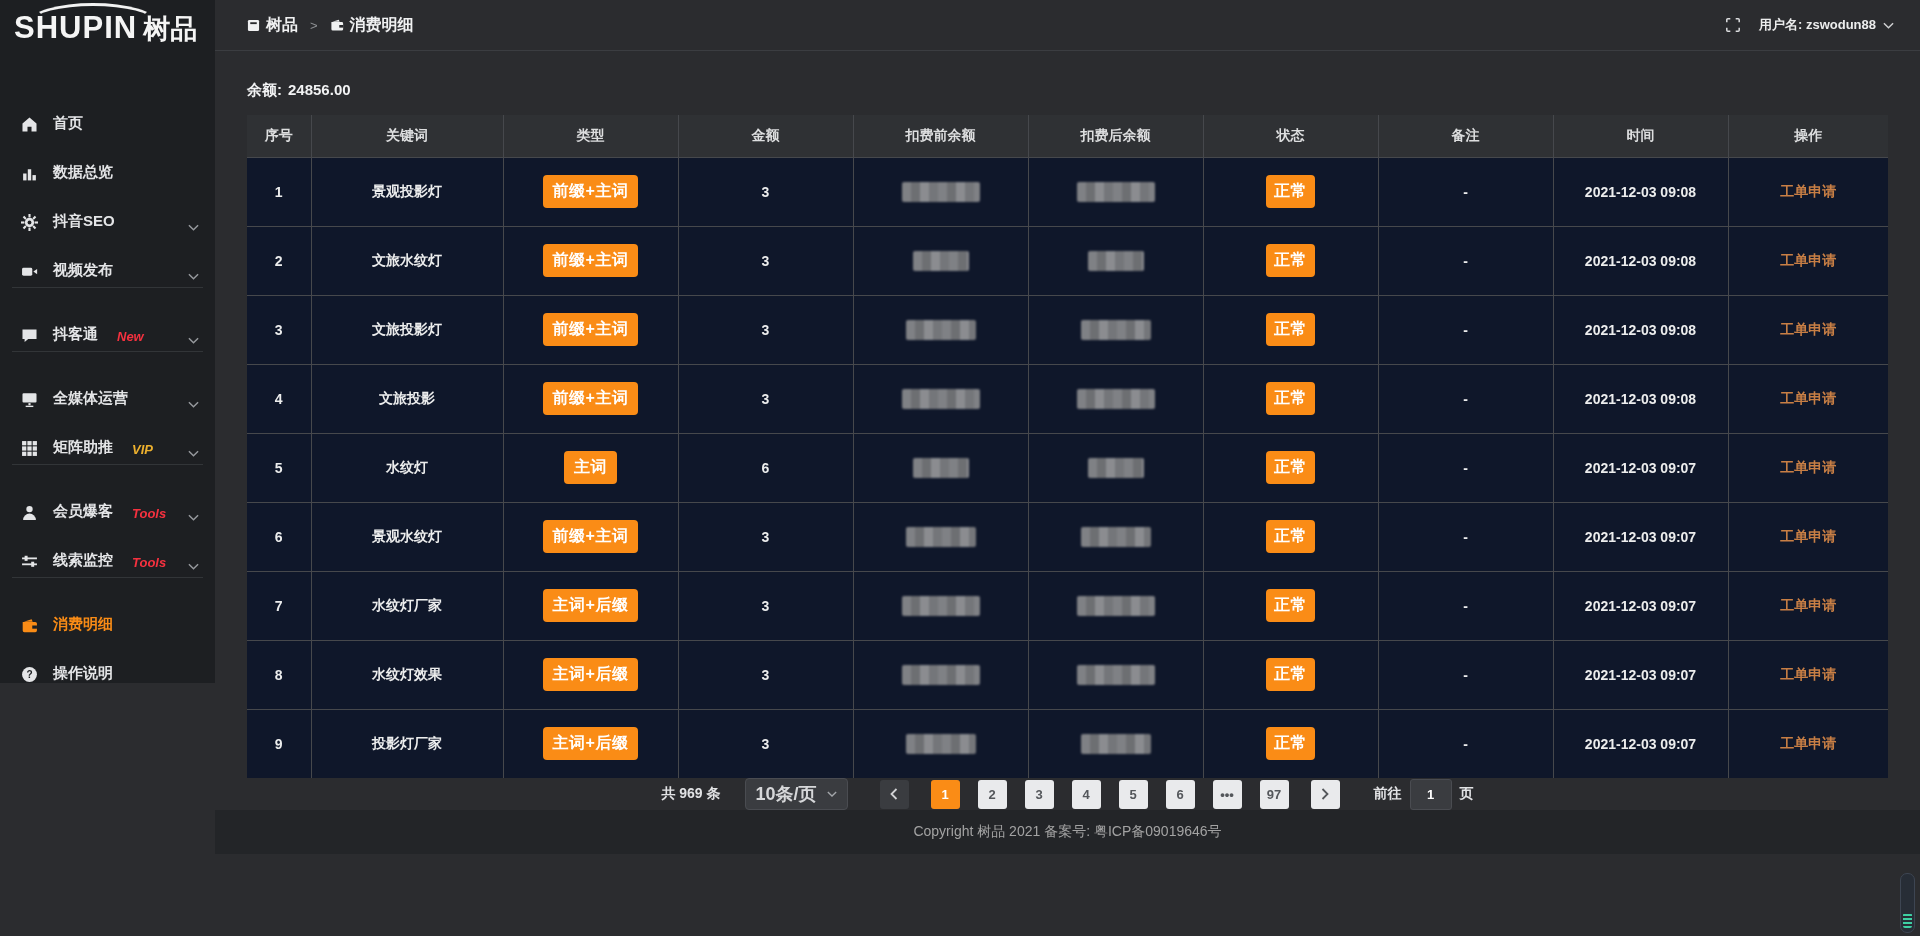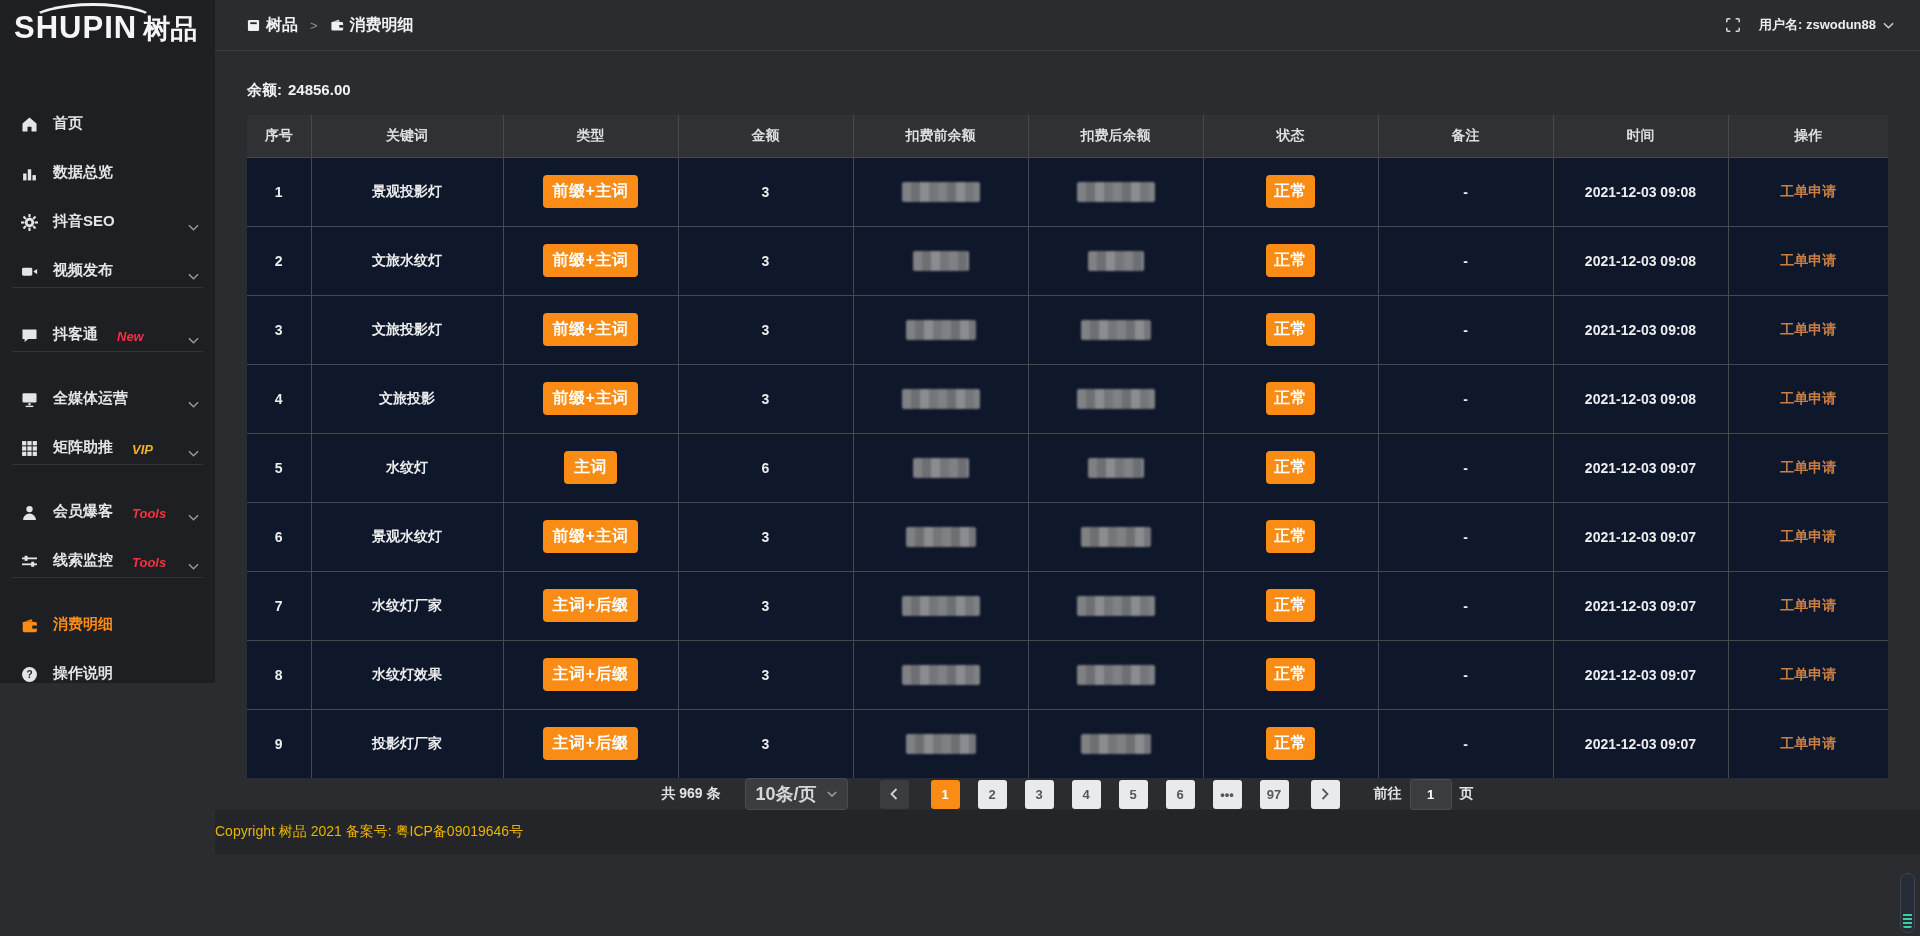--- a/index.html
+++ b/index.html
@@ -70,22 +70,22 @@
     display:flex;align-items:center;justify-content:center;font-size:13px;font-weight:700;cursor:pointer;box-sizing:border-box;}
   .pg-btn.nav{color:#54575b;}
   .pg-btn.prev{background:#3a3c40;color:#d2d3d5;margin-right:4px;}
   .pg-btn.next{margin-left:4px;}
   .pg-btn.active{background:#fa8c16;color:#fff;cursor:default;}
   .pg-goto{display:flex;align-items:center;gap:8px;margin-left:16px;}
   .pg-goto input{width:36px;height:27px;background:#3a3c40;border:1px solid #4a4c51;border-radius:3px;
     color:#fff;text-align:center;font-size:13px;font-weight:700;font-family:inherit;}
 
   
-  .footer{height:44px;flex-shrink:0;background:#232528;display:flex;align-items:center;
-    font-size:14px;color:#eab308;}
+  .footer{height:44px;flex-shrink:0;background:#232528;display:flex;align-items:center;justify-content:center;
+    font-size:14px;color:#a3a3a3;}
   .scroll-widget{position:absolute;right:5px;bottom:3px;width:13px;height:58px;background:#272d36;
     border:1px solid #3d4池552;border:1px solid #3d4552;border-radius:7px;}
   .scroll-widget::after{content:"";position:absolute;left:2px;right:2px;bottom:4px;height:15px;border-radius:2px;
     background:repeating-linear-gradient(0deg,#3ecfa3 0 2px,#272d36 2px 4px);}
 
   svg{display:block;}
 </style>
 </head>
 <body>
 

